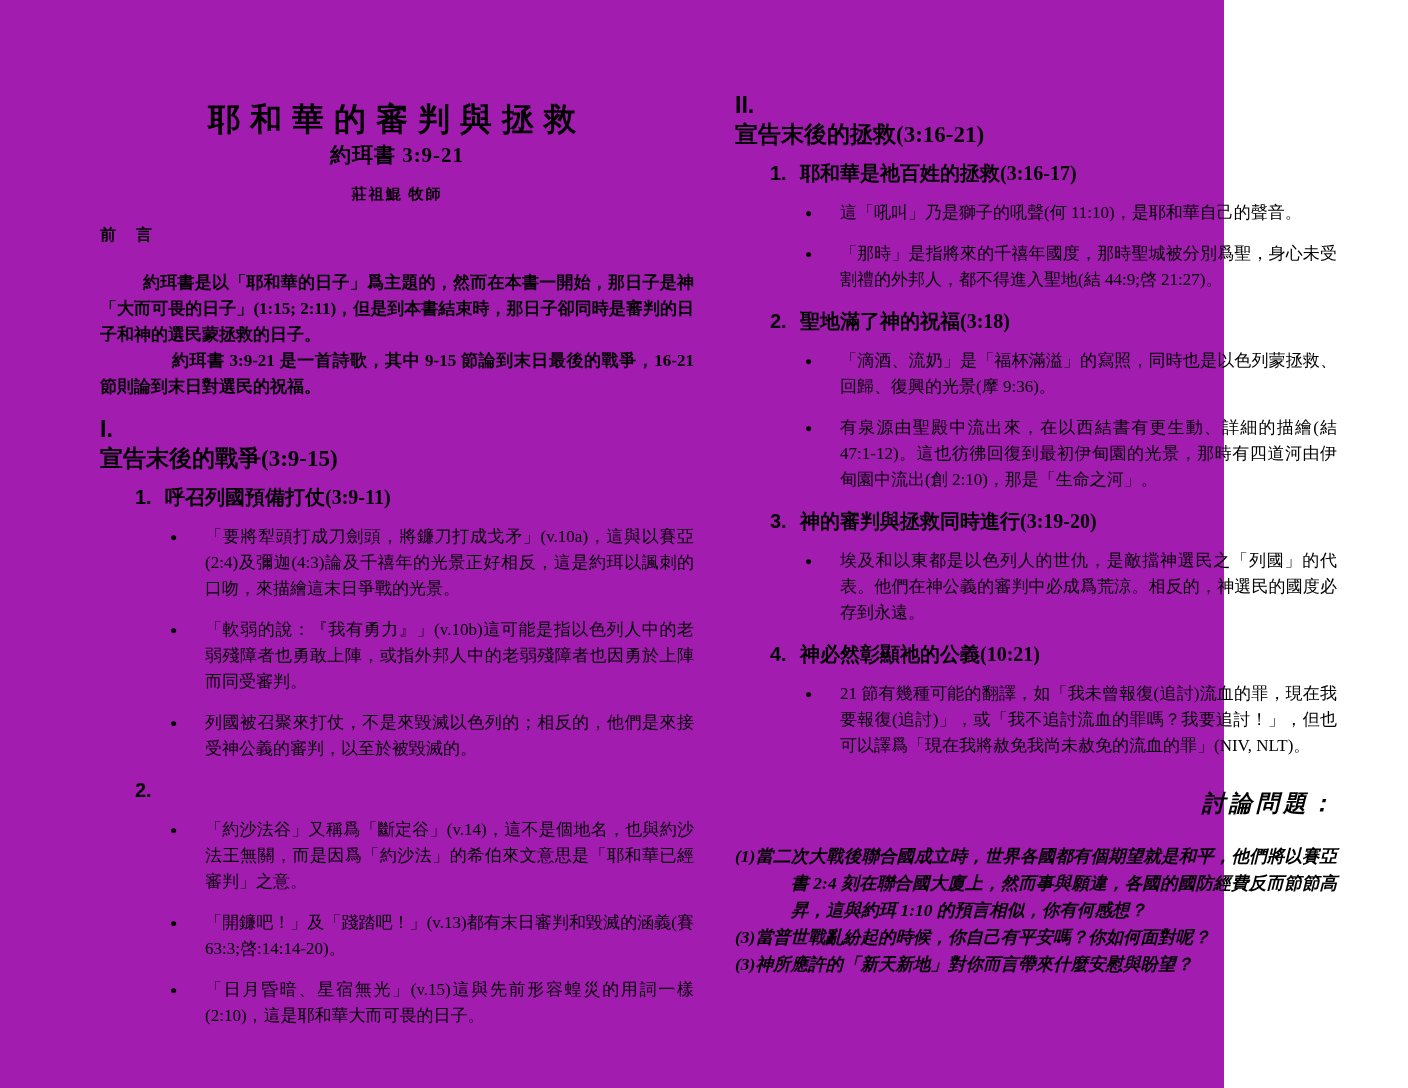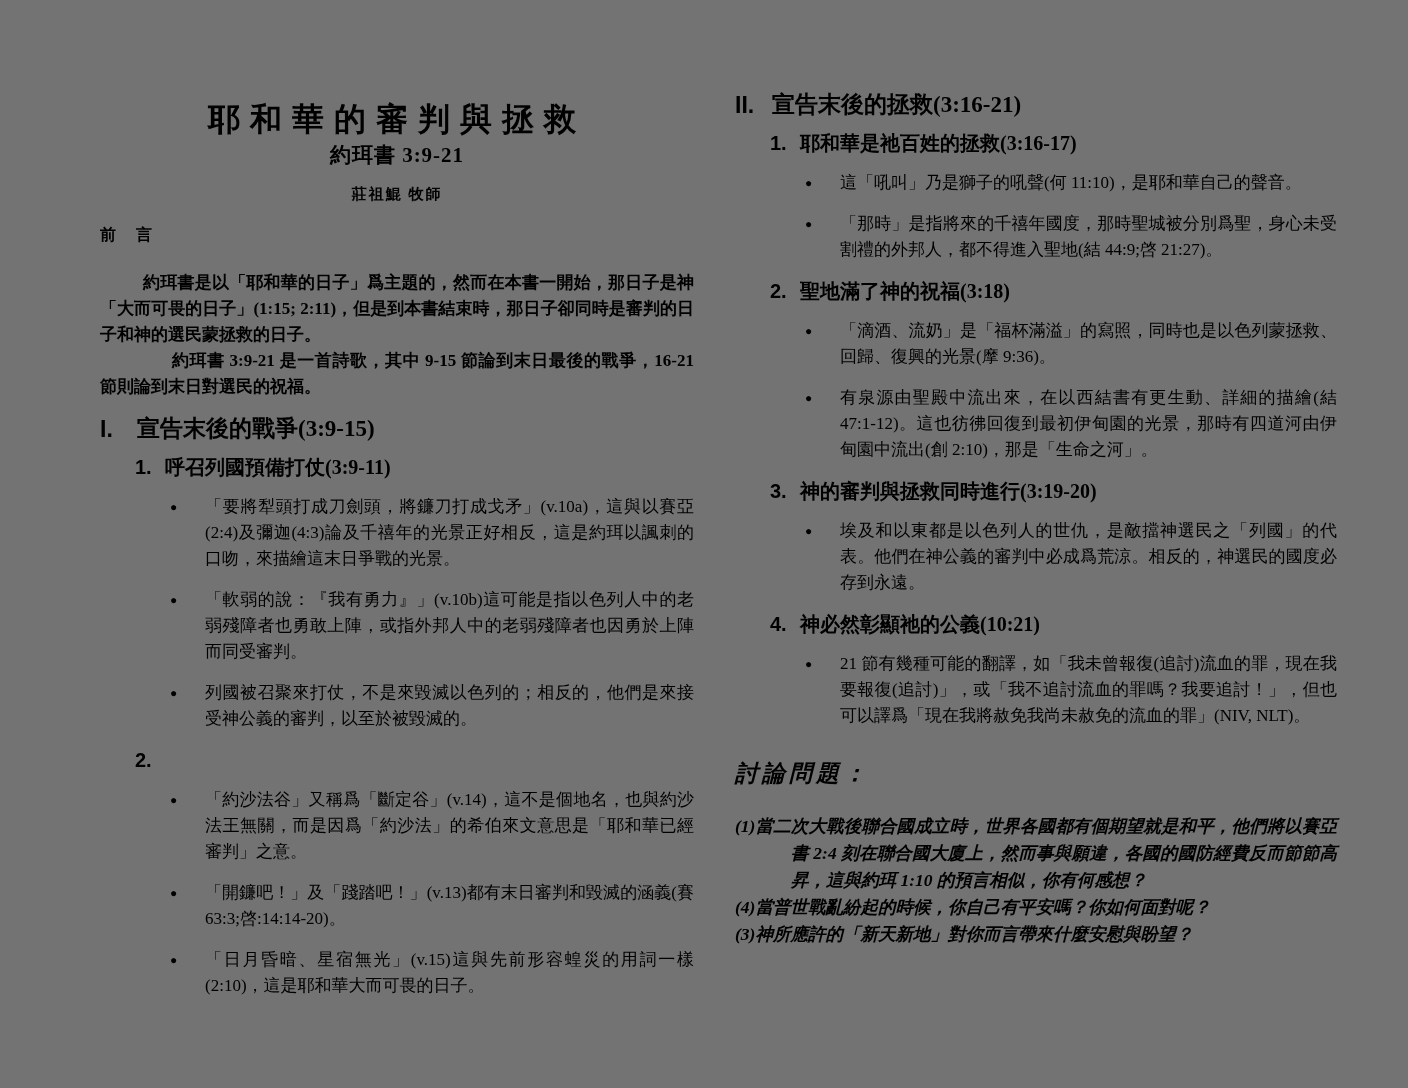--- a/index.html
+++ b/index.html
@@ -10,23 +10,23 @@
   body {
     width: 1408px;
     height: 1088px;
     position: relative;
     overflow: hidden;
     font-family: "Liberation Serif", "DejaVu Serif", serif;
     color: #000000;
   }
   .page {
     position: relative;
-    width: 1408px;
+    width: 1224px;
     height: 1088px;
-    background: #737373;
+    background: #a21caf;
   }
   .col {
     position: absolute;
   }
   .col-left {
     left: 100px;
     top: 98px;
     width: 594px;
   }
   .col-right {
@@ -79,20 +79,21 @@
   .preface p.p0 { text-indent: 43px; }
   .preface p.p1 { text-indent: 72px; }
 
   
   .section-heading {
     display: flex;
     margin: 14px 0 0 0;
     font-size: 23px;
     line-height: 30px;
     font-weight: bold;
+    flex-direction: column;
   }
   .col-right .section-heading:first-child { margin-top: 0; }
   .section-heading .numeral {
     width: 37px;
     flex: 0 0 auto;
     font-family: "Liberation Sans", sans-serif;
   }
   .subsection-heading {
     display: flex;
     margin: 10px 0 0 35px;
@@ -128,20 +129,21 @@
 
   
   .discussion { margin-top: 30px; }
   .discussion-heading {
     margin: 0;
     font-size: 23px;
     line-height: 30px;
     font-weight: bold;
     font-style: italic;
     letter-spacing: 4px;
+    text-align: right;
   }
   .questions {
     margin-top: 24px;
     font-size: 17.5px;
     line-height: 27px;
     font-weight: bold;
     font-style: italic;
   }
   .question {
     margin: 0;
@@ -264,19 +266,19 @@
             <span class="bullet-dot">●</span>
             <span class="bullet-text">21 節有幾種可能的翻譯，如「我未曾報復(追討)流血的罪，現在我要報復(追討)」，或「我不追討流血的罪嗎？我要追討！」，但也可以譯爲「現在我將赦免我尚未赦免的流血的罪」(NIV, NLT)。</span>
           </li>
         </ul>
       </div>
 
     <div class="discussion">
       <h2 class="discussion-heading">討論問題：</h2>
       <div class="questions" id="questions-container">
           <p class="question">(1)當二次大戰後聯合國成立時，世界各國都有個期望就是和平，他們將以賽亞書 2:4 刻在聯合國大廈上，然而事與願違，各國的國防經費反而節節高昇，這與約珥 1:10 的預言相似，你有何感想？</p>
-          <p class="question">(4)當普世戰亂紛起的時候，你自己有平安嗎？你如何面對呢？</p>
+          <p class="question">(3)當普世戰亂紛起的時候，你自己有平安嗎？你如何面對呢？</p>
           <p class="question">(3)神所應許的「新天新地」對你而言帶來什麼安慰與盼望？</p>
         </div>
     </div>
   </div>
 
 </div>
 
 </body></html>

